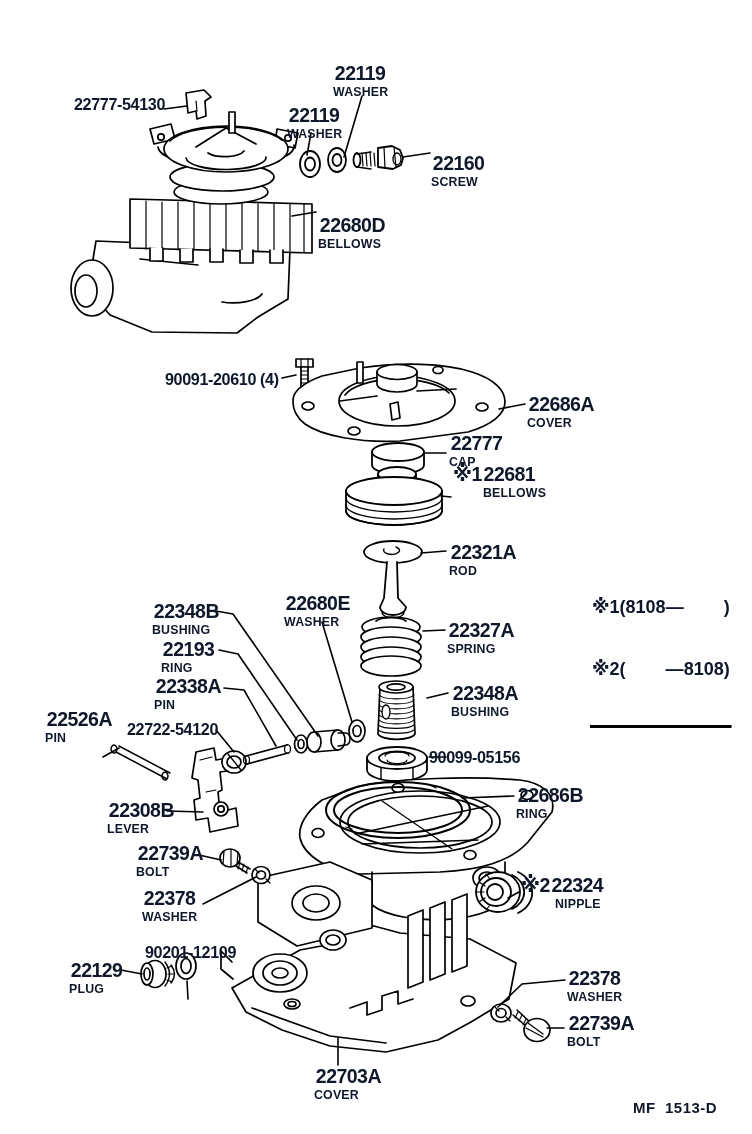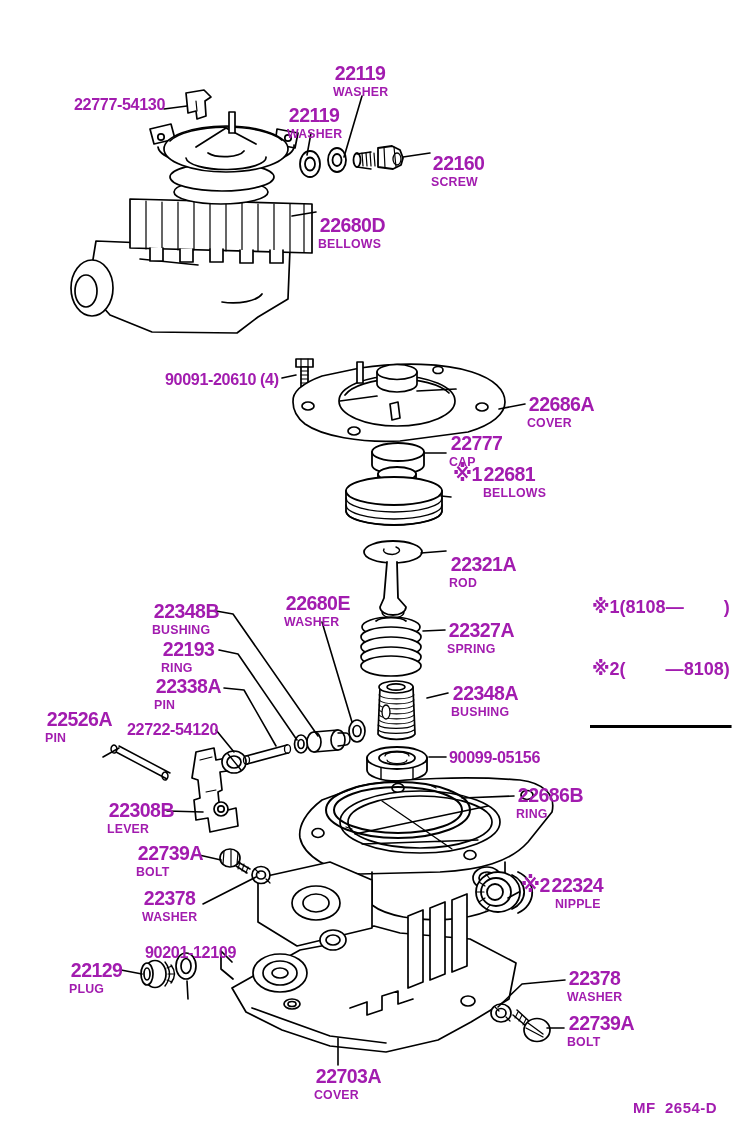--- a/index.html
+++ b/index.html
@@ -1,17 +1,17 @@
 <!DOCTYPE html>
 <html><head>
 <meta charset="utf-8">
 <style>
   html,body{margin:0;padding:0;background:#e8e8e8}
   .stage{position:relative;width:752px;height:1134px;background:#ffffff;
-         font-family:"Liberation Sans","DejaVu Sans",sans-serif;color:#a21caf;overflow:hidden}
+         font-family:"Liberation Sans","DejaVu Sans",sans-serif;color:#0f172a;overflow:hidden}
   svg.art{position:absolute;left:0;top:0}
   .lbl{position:absolute;white-space:nowrap;line-height:1}
   .pn{font-weight:700;font-size:21px;letter-spacing:-0.6px;transform:scaleX(.93);transform-origin:0 50%}
   .pn .pfx{margin-right:2px}
   .code{font-weight:700;font-size:17px;letter-spacing:-0.4px;transform:scaleX(.95);transform-origin:0 50%}
   .sub{font-weight:700;font-size:13px;letter-spacing:.2px;margin-top:2px;transform:scaleX(.95);transform-origin:0 50%}
   .ind-1{margin-left:30px}
   .ind-2{margin-left:34px}
   .note{position:absolute;left:590px;top:556px;font-weight:700;font-size:19px;line-height:1.08;
         white-space:pre;border-bottom:3px solid #000;padding:0 2px 5px 2px;transform:scaleX(.95);transform-origin:0 0}
@@ -285,21 +285,21 @@
   <div class="lbl" style="left:449px;top:432px">
     <div class="pn"><span class="pfx"></span><span>22777</span></div>
     <div class="sub">CAP</div>
   </div>
 
   <div class="lbl" style="left:453px;top:463px">
     <div class="pn"><span class="pfx">※1</span><span>22681</span></div>
     <div class="sub ind-1">BELLOWS</div>
   </div>
 
-  <div class="lbl" style="left:449px;top:553px">
+  <div class="lbl" style="left:449px;top:541px">
     <div class="pn"><span class="pfx"></span><span>22321A</span></div>
     <div class="sub">ROD</div>
   </div>
 
   <div class="lbl" style="left:152px;top:600px">
     <div class="pn"><span class="pfx"></span><span>22348B</span></div>
     <div class="sub">BUSHING</div>
   </div>
 
   <div class="lbl" style="left:284px;top:592px">
@@ -329,21 +329,21 @@
 
   <div class="lbl" style="left:127px;top:721px">
     <div class="code">22722-54120</div>
   </div>
 
   <div class="lbl" style="left:45px;top:708px">
     <div class="pn"><span class="pfx"></span><span>22526A</span></div>
     <div class="sub">PIN</div>
   </div>
 
-  <div class="lbl" style="left:449px;top:749px">
+  <div class="lbl" style="left:429px;top:749px">
     <div class="code">90099-05156</div>
   </div>
 
   <div class="lbl" style="left:107px;top:799px">
     <div class="pn"><span class="pfx"></span><span>22308B</span></div>
     <div class="sub">LEVER</div>
   </div>
 
   <div class="lbl" style="left:516px;top:784px">
     <div class="pn"><span class="pfx"></span><span>22686B</span></div>
@@ -387,15 +387,15 @@
   <div class="lbl" style="left:314px;top:1065px">
     <div class="pn"><span class="pfx"></span><span>22703A</span></div>
     <div class="sub">COVER</div>
   </div>
 
   <div class="note">
     <div>※1(8108—        )</div>
     <div>※2(        —8108)</div>
   </div>
 
-  <div class="footer">MF  2654-D</div>
+  <div class="footer">MF  1513-D</div>
 
 </div>
 
 </body></html>

